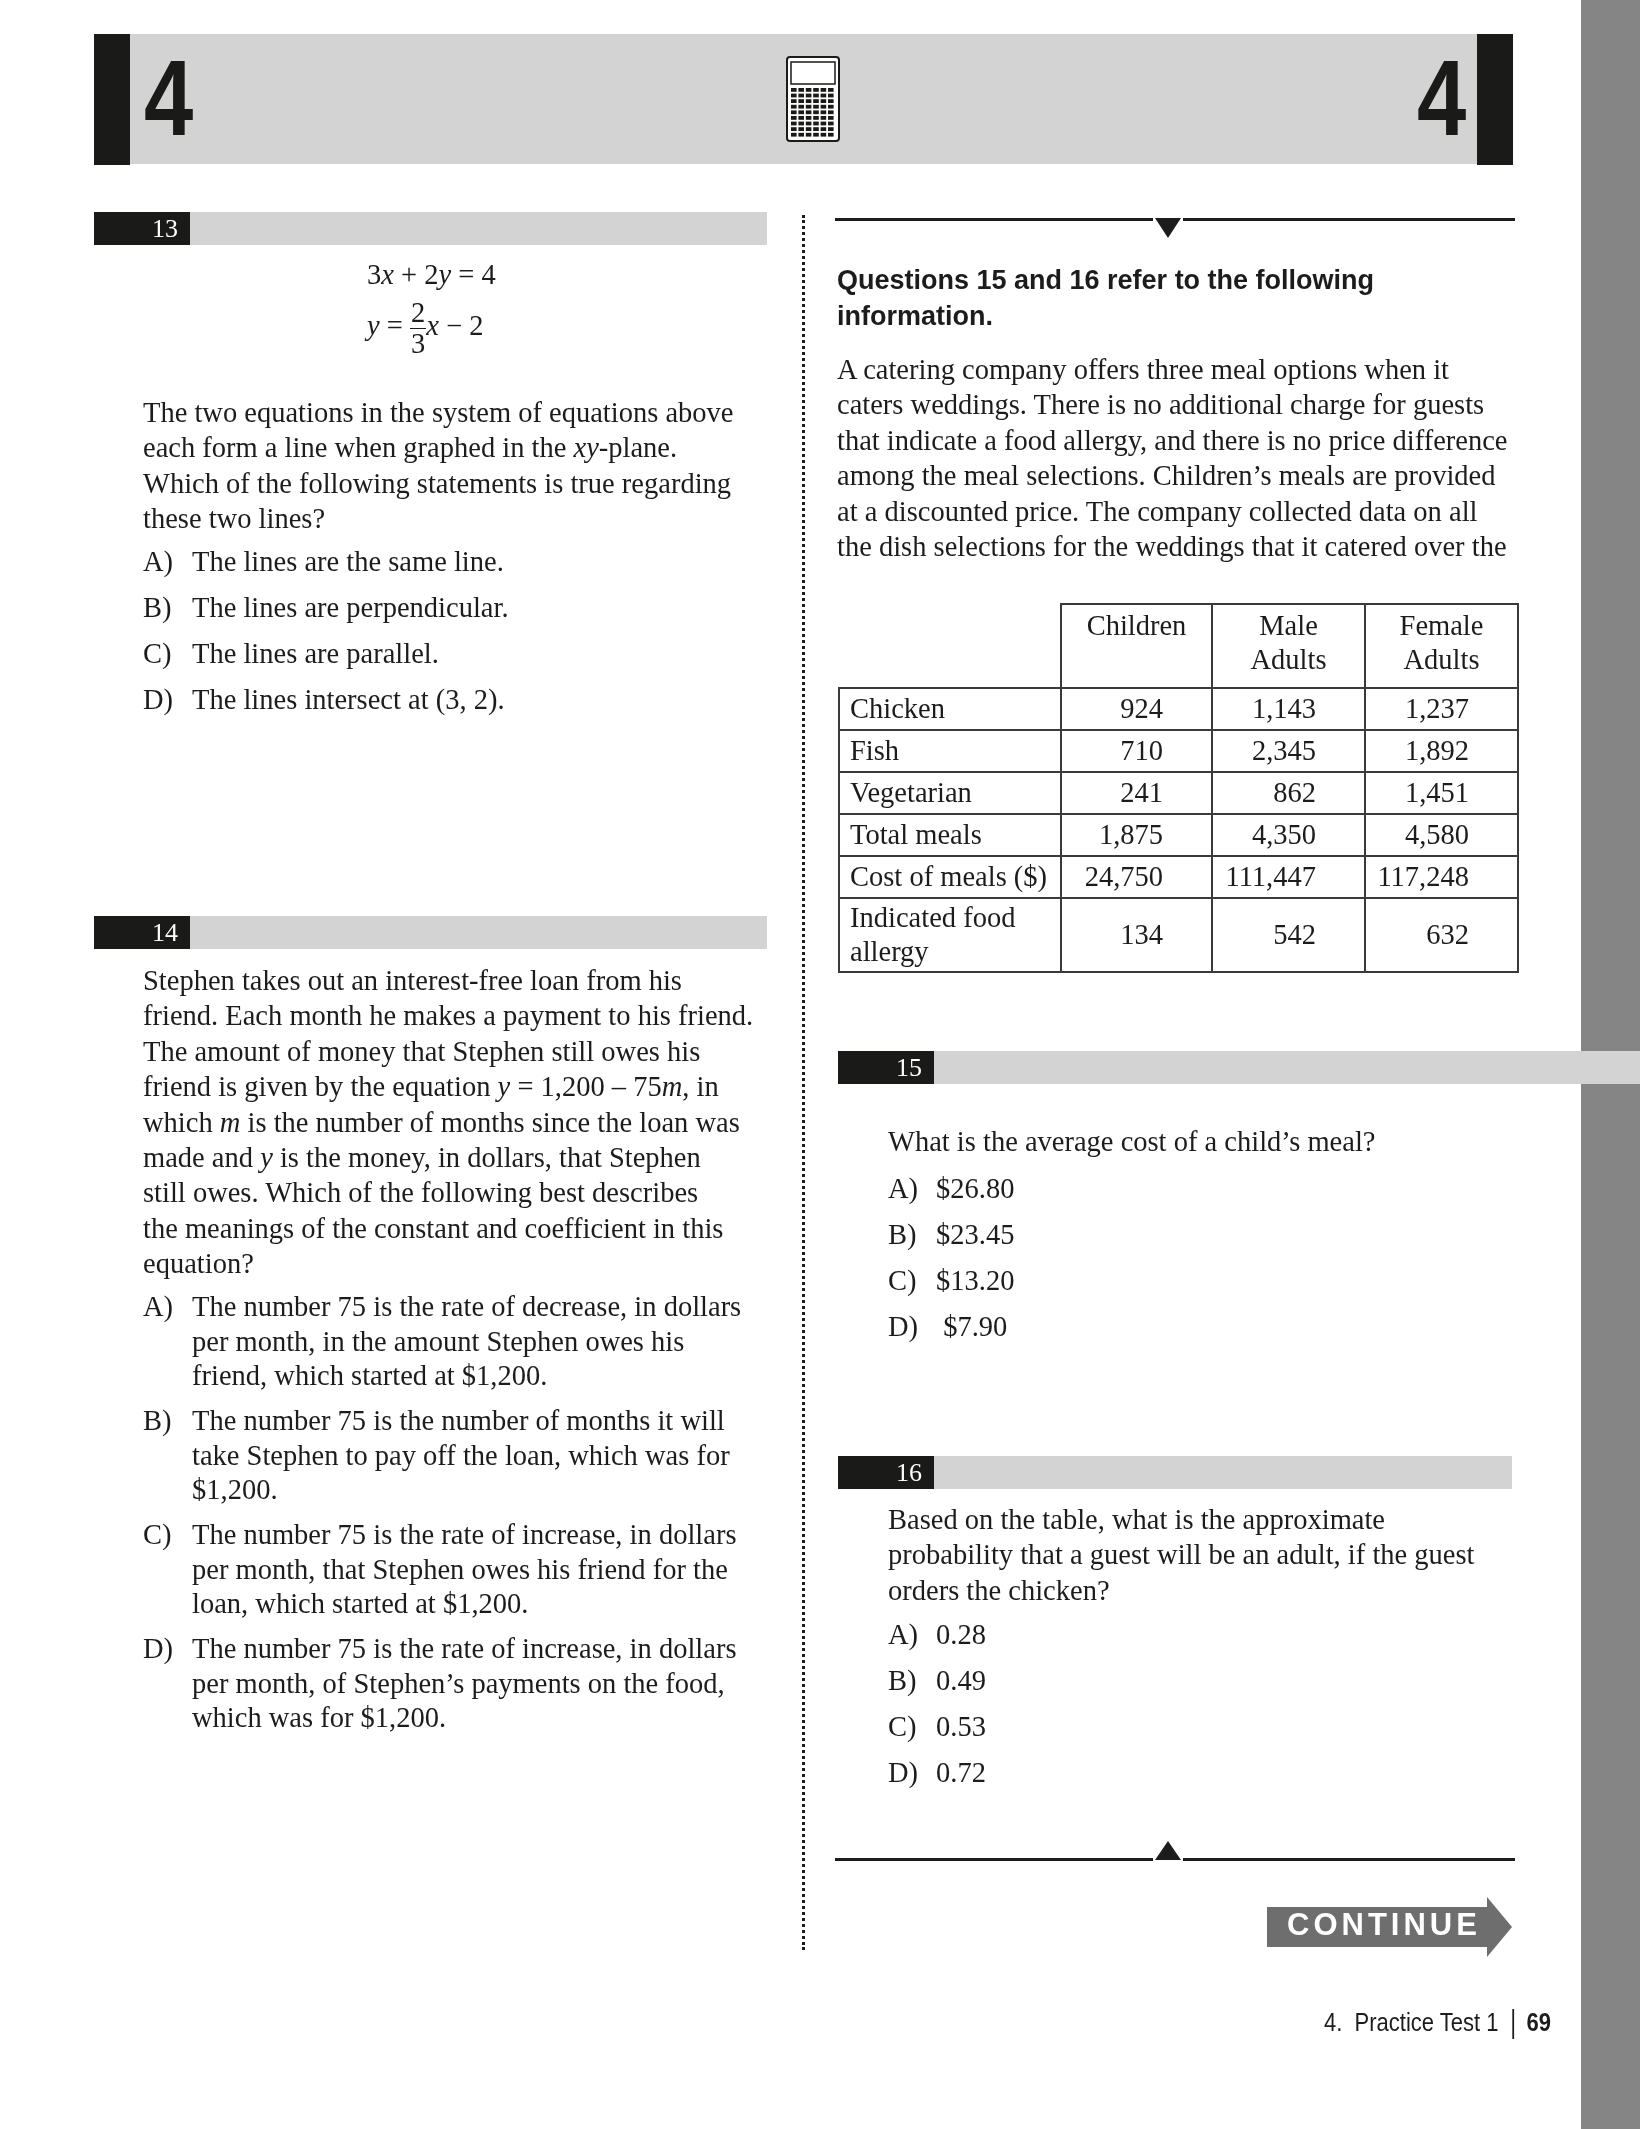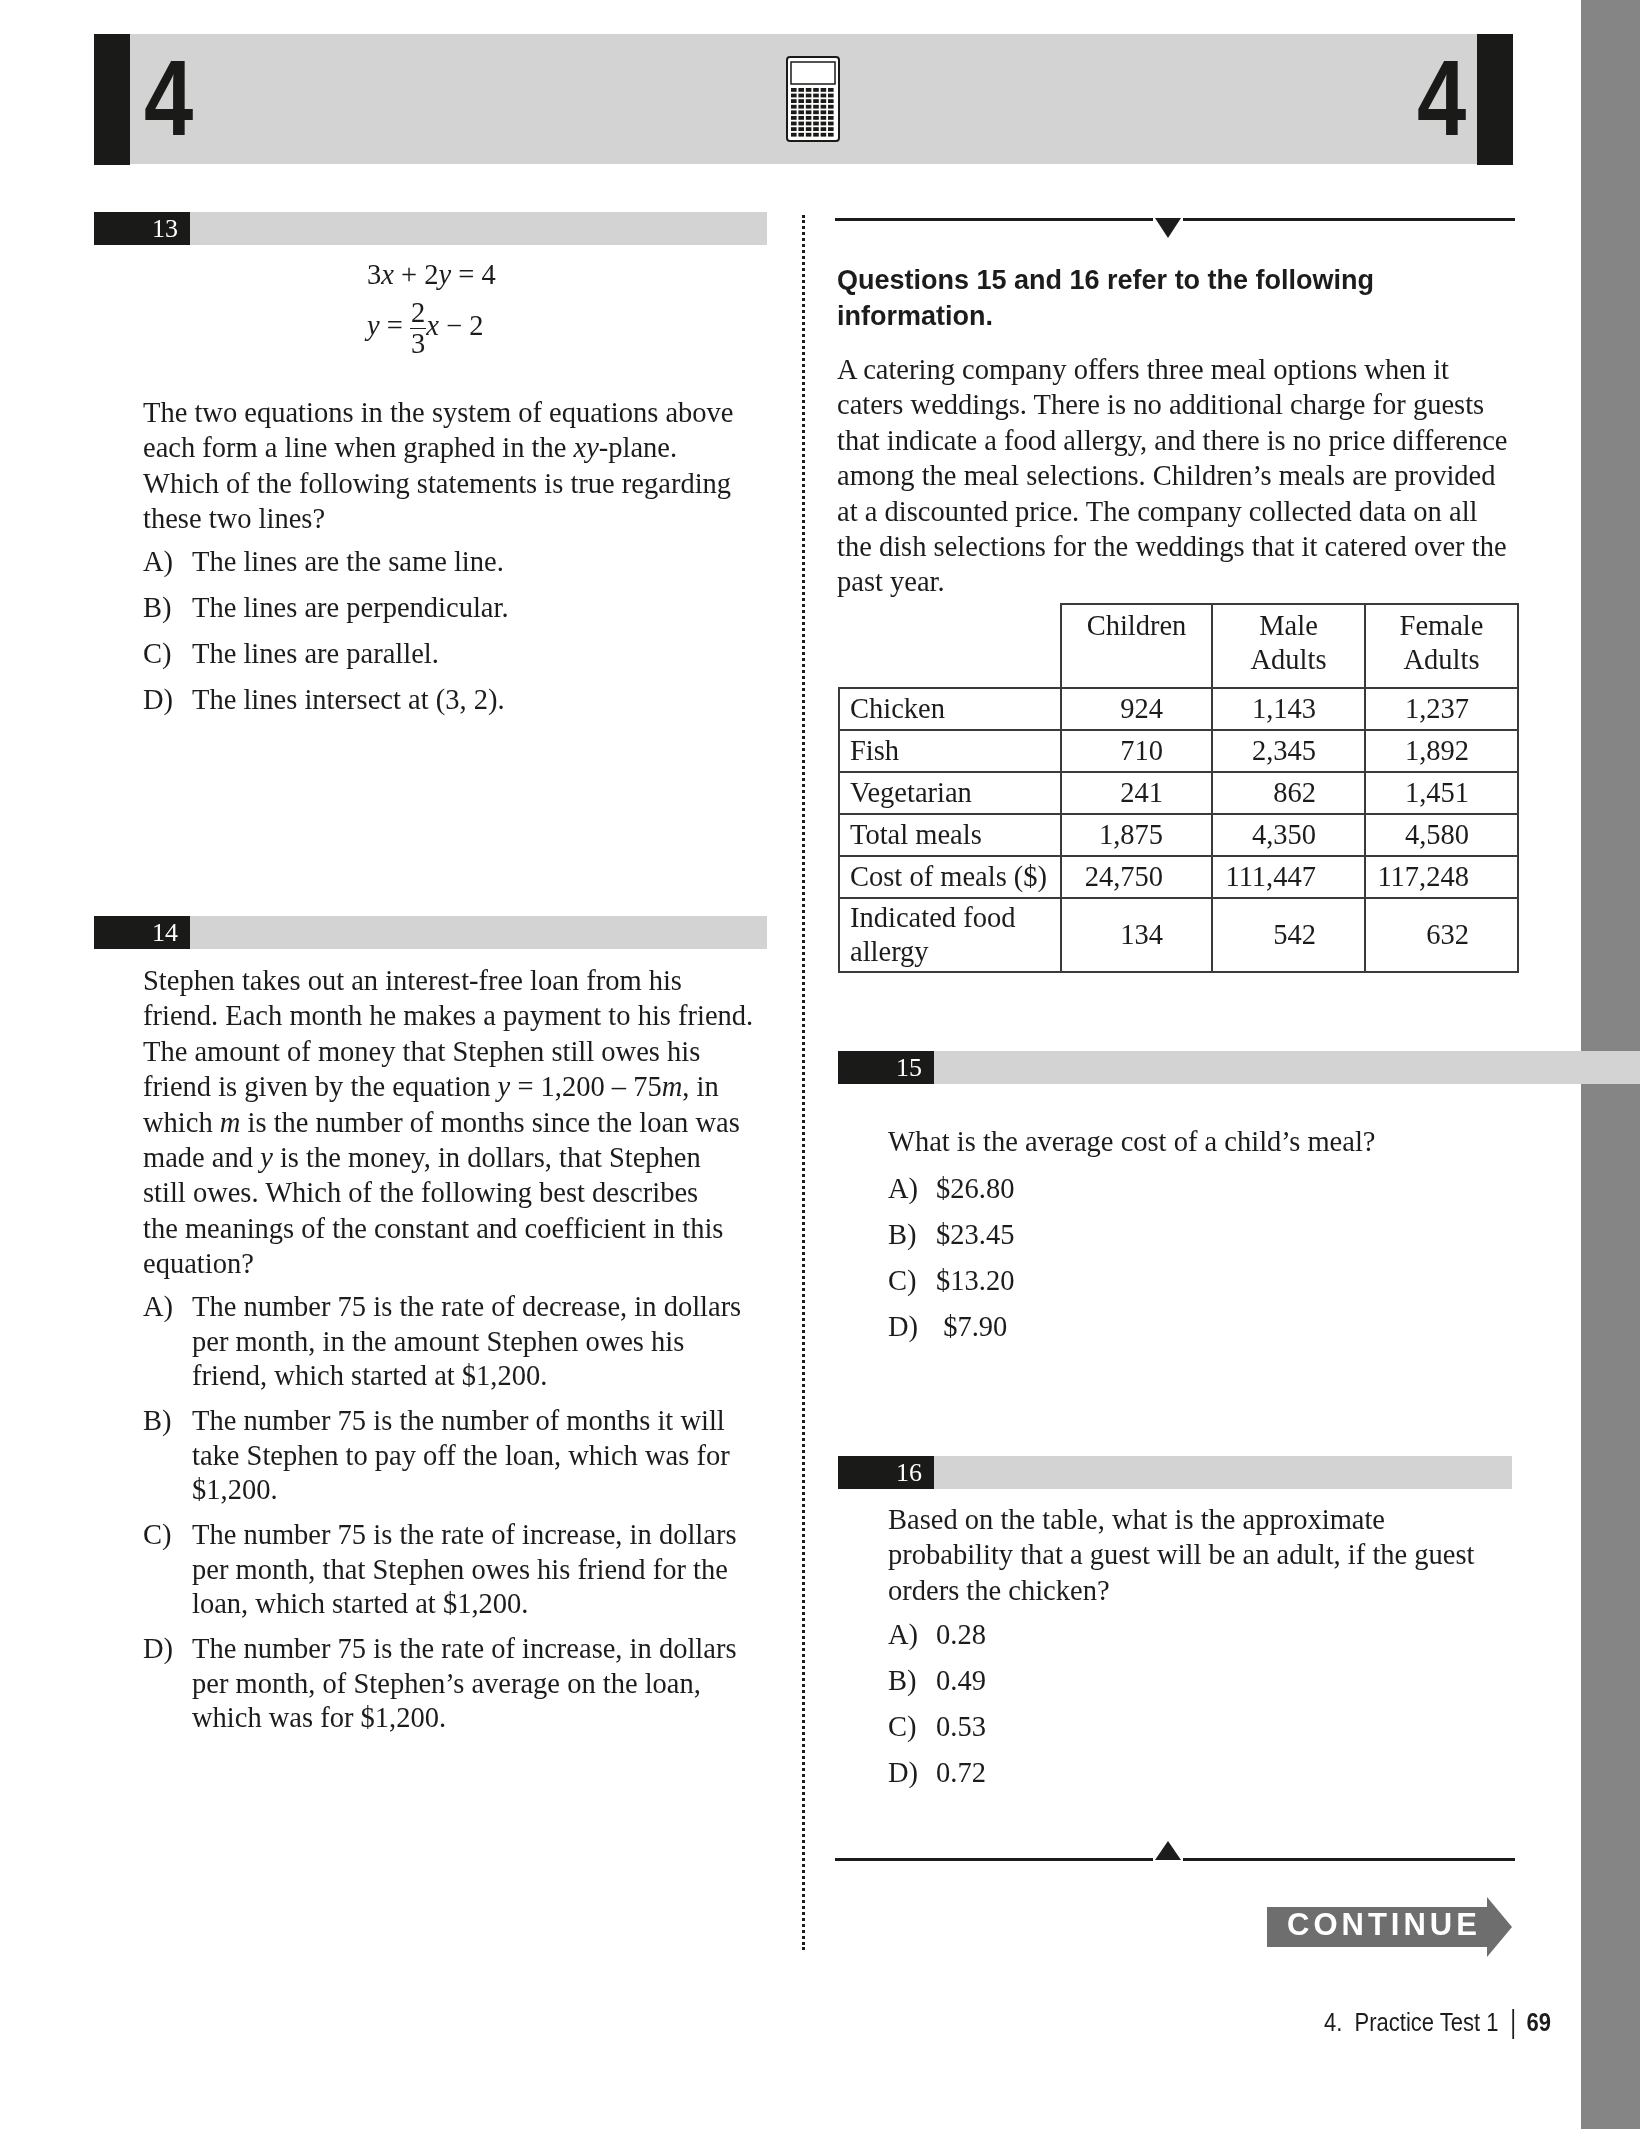--- a/index.html
+++ b/index.html
@@ -185,21 +185,21 @@
   <div class="body">
     <div>The number 75 is the rate of increase, in dollars</div>
     <div>per month, that Stephen owes his friend for the</div>
     <div>loan, which started at $1,200.</div>
   </div>
 </div>
 <div class="opt" style="left:143px; top:1632px;">
   <span class="lbl">D)</span>
   <div class="body">
     <div>The number 75 is the rate of increase, in dollars</div>
-    <div>per month, of Stephen’s average on the loan,</div>
+    <div>per month, of Stephen’s payments on the food,</div>
     <div>which was for $1,200.</div>
   </div>
 </div>
 
 <div id="divider" class="abs"></div>
 
 <div class="rule" style="left:835px; top:218px; width:318px;"></div>
 <div class="rule" style="left:1183px; top:218px; width:332px;"></div>
 <svg class="abs" style="left:1153px; top:216px;" width="30" height="24">
     <polygon points="2,2 28,2 15,22" fill="#1c1c1c"></polygon>
@@ -209,21 +209,20 @@
   <div>Questions 15 and 16 refer to the following</div>
   <div>information.</div>
 </div>
 <div class="txt" style="left:837px; top:352px; white-space:nowrap;">
   <div>A catering company offers three meal options when it</div>
   <div>caters weddings. There is no additional charge for guests</div>
   <div>that indicate a food allergy, and there is no price difference</div>
   <div>among the meal selections. Children’s meals are provided</div>
   <div>at a discounted price. The company collected data on all</div>
   <div>the dish selections for the weddings that it catered over the</div>
-  <div>past year.</div>
 </div>
 
 <table id="meal-table">
   <tbody>
       <tr>
     <td class="blank rowlbl"></td>
     <td class="hdr" style="width:149px;">
           <div>Children</div>
           <div></div>
         </td>

